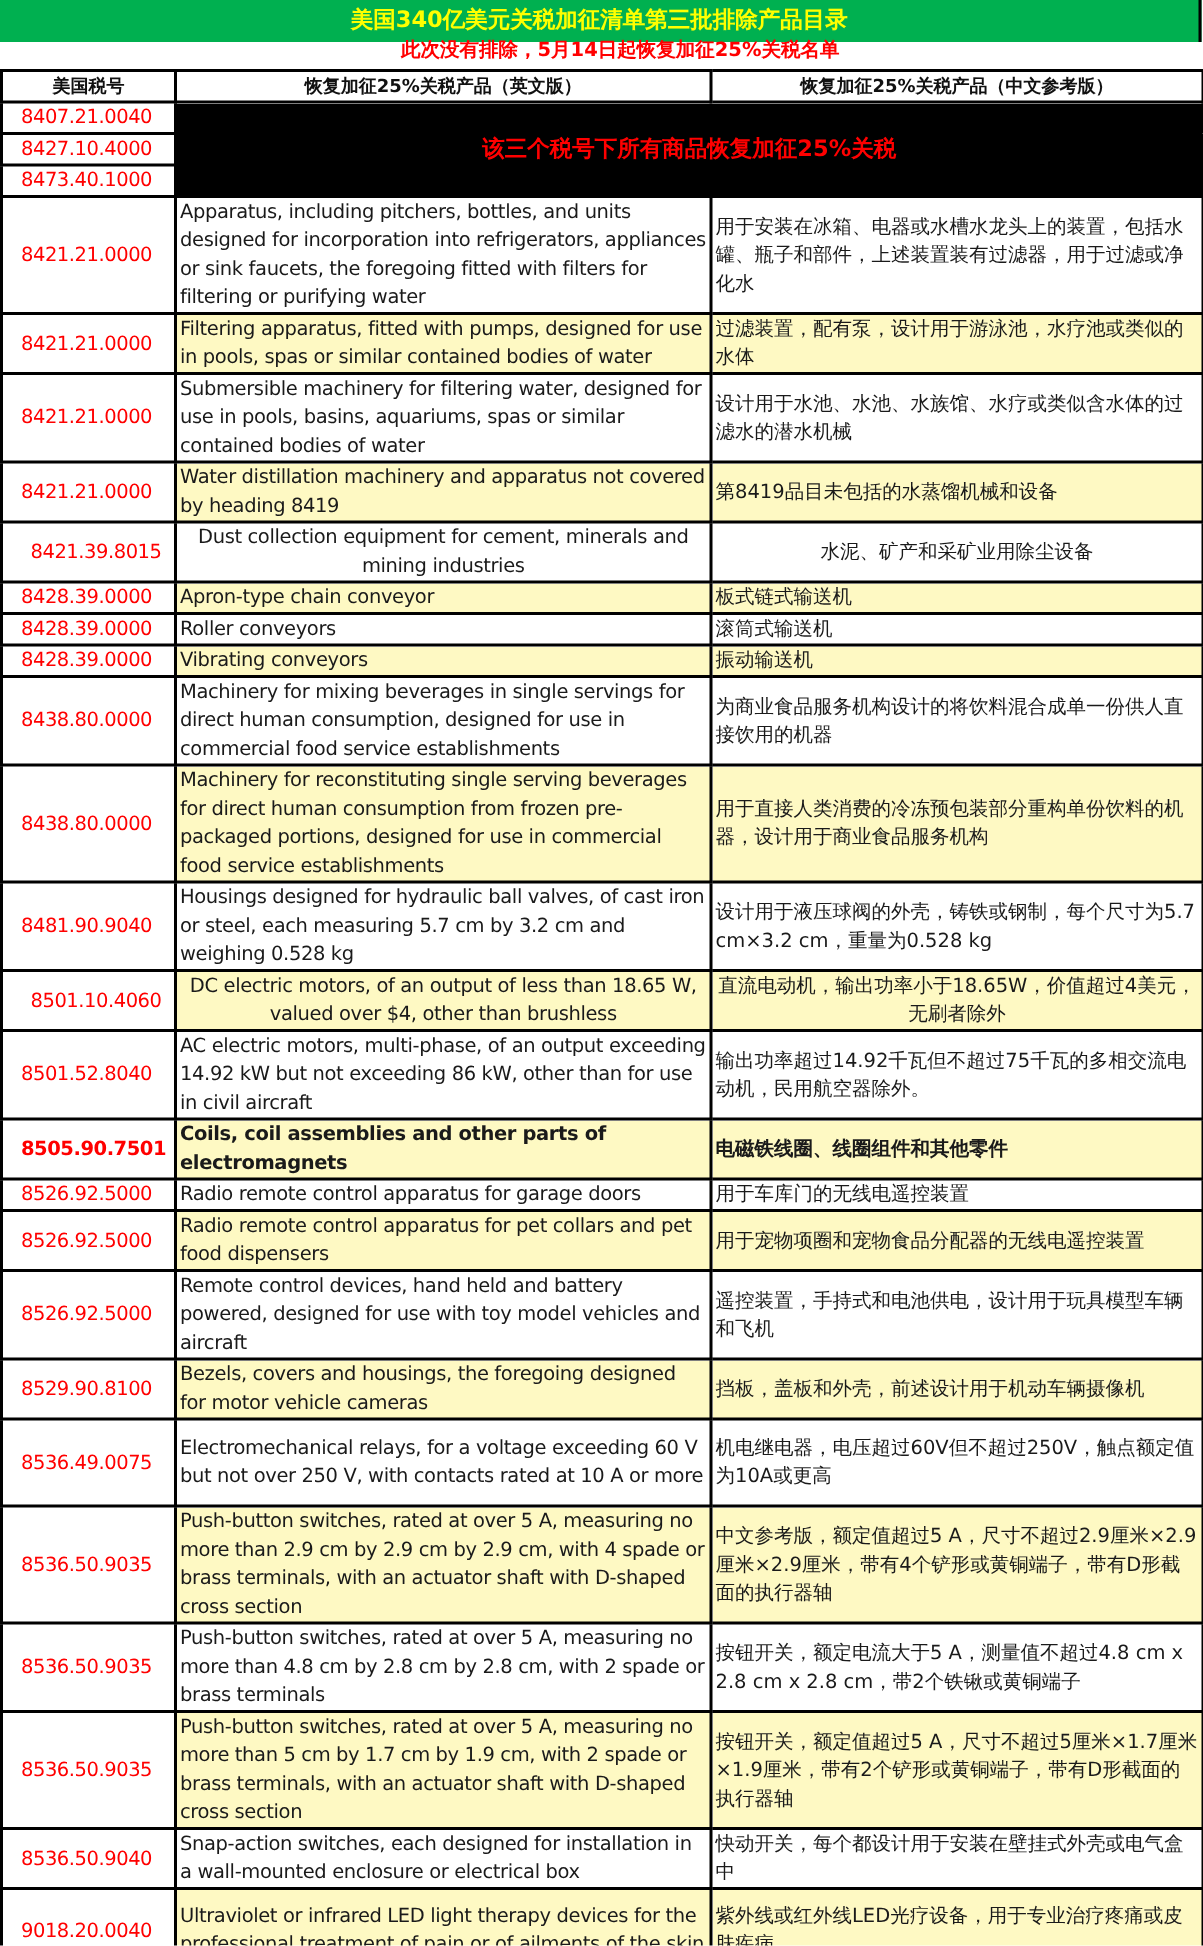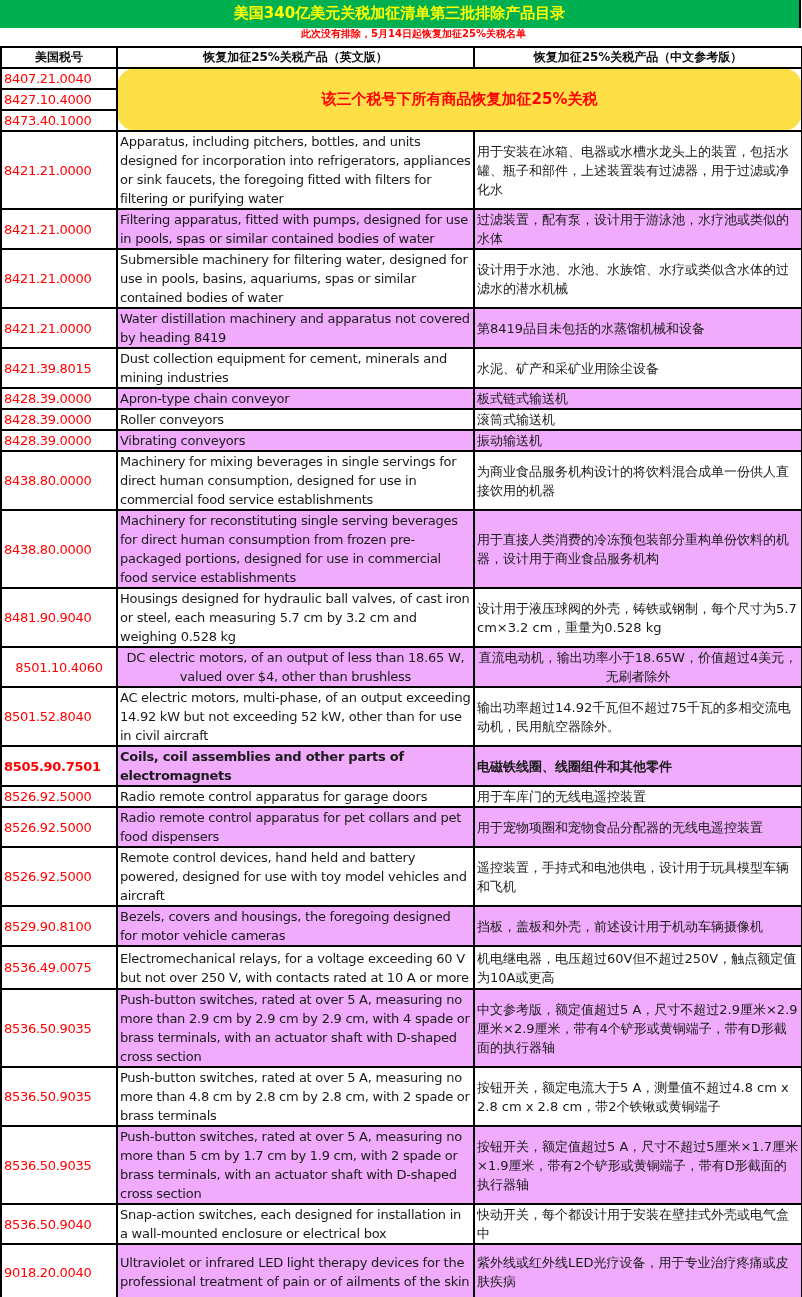--- a/index.html
+++ b/index.html
@@ -4,38 +4,38 @@
 <style>
   html, body { margin: 0; padding: 0; background: #ffffff; }
   body { width: 802px; height: 1297px; overflow: hidden; font-family: "DejaVu Sans", "Liberation Sans", sans-serif; }
   .sheet { position: relative; width: 802px; height: 1297px; box-sizing: border-box; }
   .banner {
     position: absolute; left: 0; top: 0; width: 801px; height: 28px;
     background: #00b050; border-right: 2px solid #000; box-sizing: border-box;
     text-align: center;
   }
   .banner .t1 { position: absolute; left: 0; right: 0; top: 3px; color: #ffff00; font-weight: bold; font-size: 15px; line-height: 20px; }
-  .banner .t2 { position: absolute; left: 0; right: 0; top: 24px; color: #ff0000; font-weight: bold; font-size: 10px; line-height: 19px; padding-left: 28px; }
+  .banner .t2 { position: absolute; left: 0; right: 0; top: 24px; color: #ff0000; font-weight: bold; font-size: 13px; line-height: 19px; padding-left: 28px; }
 
   table.grid {
     position: absolute; left: 0; top: 46px; width: 801px;
     border-collapse: collapse; table-layout: fixed;
   }
   table.grid td {
     border: 2px solid #000; padding: 0 2px; box-sizing: border-box;
     font-size: 13px; line-height: 19px; color: #1a1a1a; vertical-align: middle;
     overflow: hidden;
   }
-  table.grid td.code { color: #ff0000; font-size: 13px; padding-left: 2px; white-space: nowrap; letter-spacing: -0.3px; }
+  table.grid td.code { color: #ff0000; font-size: 13px; padding-left: 12px; white-space: nowrap; letter-spacing: -0.3px; }
   table.grid td.en { letter-spacing: -0.25px; }
   table.grid td.zh { letter-spacing: 0px; }
   table.grid tr.hdr td { font-weight: bold; text-align: center; font-size: 12px; height: 17px; color: #111; background: #fff; }
-  .gray { background: #f0abfc; margin-left: 41px; }
+  .gray { background: #fef9c3; margin-left: 41px; }
   .white { background: #ffffff; }
-  td.merged { background: #fde047; text-align: center; color: #ff0000 !important; font-weight: bold; font-size: 15px !important; border-radius: 19px; }
+  td.merged { background: #000000; text-align: center; color: #ff0000 !important; font-weight: bold; font-size: 15px !important; }
   col.c1 { width: 116px; }
   col.c2 { width: 357px; }
   col.c3 { width: 328px; }
 </style>
 </head>
 <body>
 
 <div class="sheet">
   <div class="banner">
     <div class="t1">美国340亿美元关税加征清单第三批排除产品目录</div>
@@ -77,21 +77,21 @@
         <tr style="height: 59px;">
           <td class="code white">8421.21.0000</td>
           <td class="en white">Submersible machinery for filtering water, designed for use in pools, basins, aquariums, spas or similar contained bodies of water</td>
           <td class="zh white">设计用于水池、水池、水族馆、水疗或类似含水体的过滤水的潜水机械</td>
         </tr>
         <tr style="height: 39px;">
           <td class="code white">8421.21.0000</td>
           <td class="en gray">Water distillation machinery and apparatus not covered by heading 8419</td>
           <td class="zh gray">第8419品目未包括的水蒸馏机械和设备</td>
         </tr>
-        <tr style="height: 40px;">
+        <tr style="height: 40px; text-align: center;">
           <td class="code white">8421.39.8015</td>
           <td class="en white">Dust collection equipment for cement, minerals and mining industries</td>
           <td class="zh white">水泥、矿产和采矿业用除尘设备</td>
         </tr>
         <tr style="height: 19px;">
           <td class="code white">8428.39.0000</td>
           <td class="en gray">Apron-type chain conveyor</td>
           <td class="zh gray">板式链式输送机</td>
         </tr>
         <tr style="height: 19px;">
@@ -119,21 +119,21 @@
           <td class="en white">Housings designed for hydraulic ball valves, of cast iron or steel, each measuring 5.7 cm by 3.2 cm and weighing 0.528 kg</td>
           <td class="zh white">设计用于液压球阀的外壳，铸铁或钢制，每个尺寸为5.7 cm×3.2 cm，重量为0.528 kg</td>
         </tr>
         <tr style="height: 39px; text-align: center;">
           <td class="code white">8501.10.4060</td>
           <td class="en gray">DC electric motors, of an output of less than 18.65 W, valued over $4, other than brushless</td>
           <td class="zh gray">直流电动机，输出功率小于18.65W，价值超过4美元，无刷者除外</td>
         </tr>
         <tr style="height: 59px;">
           <td class="code white">8501.52.8040</td>
-          <td class="en white">AC electric motors, multi-phase, of an output exceeding 14.92 kW but not exceeding 52 kW, other than for use in civil aircraft</td>
+          <td class="en white">AC electric motors, multi-phase, of an output exceeding 14.92 kW but not exceeding 86 kW, other than for use in civil aircraft</td>
           <td class="zh white">输出功率超过14.92千瓦但不超过75千瓦的多相交流电动机，民用航空器除外。</td>
         </tr>
         <tr style="height: 39px; font-weight: bold;">
           <td class="code white">8505.90.7501</td>
           <td class="en gray">Coils, coil assemblies and other parts of electromagnets</td>
           <td class="zh gray">电磁铁线圈、线圈组件和其他零件</td>
         </tr>
         <tr style="height: 19px;">
           <td class="code white">8526.92.5000</td>
           <td class="en white">Radio remote control apparatus for garage doors</td>
@@ -147,21 +147,21 @@
         <tr style="height: 58px;">
           <td class="code white">8526.92.5000</td>
           <td class="en white">Remote control devices, hand held and battery powered, designed for use with toy model vehicles and aircraft</td>
           <td class="zh white">遥控装置，手持式和电池供电，设计用于玩具模型车辆和飞机</td>
         </tr>
         <tr style="height: 39px;">
           <td class="code white">8529.90.8100</td>
           <td class="en gray">Bezels, covers and housings, the foregoing designed for motor vehicle cameras</td>
           <td class="zh gray">挡板，盖板和外壳，前述设计用于机动车辆摄像机</td>
         </tr>
-        <tr style="height: 43px;">
+        <tr style="height: 58px;">
           <td class="code white">8536.49.0075</td>
           <td class="en white">Electromechanical relays, for a voltage exceeding 60 V but not over 250 V, with contacts rated at 10 A or more</td>
           <td class="zh white">机电继电器，电压超过60V但不超过250V，触点额定值为10A或更高</td>
         </tr>
         <tr style="height: 77px;">
           <td class="code white">8536.50.9035</td>
           <td class="en gray">Push-button switches, rated at over 5 A, measuring no more than 2.9 cm by 2.9 cm by 2.9 cm, with 4 spade or brass terminals, with an actuator shaft with D-shaped cross section</td>
           <td class="zh gray">中文参考版，额定值超过5 A，尺寸不超过2.9厘米×2.9厘米×2.9厘米，带有4个铲形或黄铜端子，带有D形截面的执行器轴</td>
         </tr>
         <tr style="height: 58px;">

